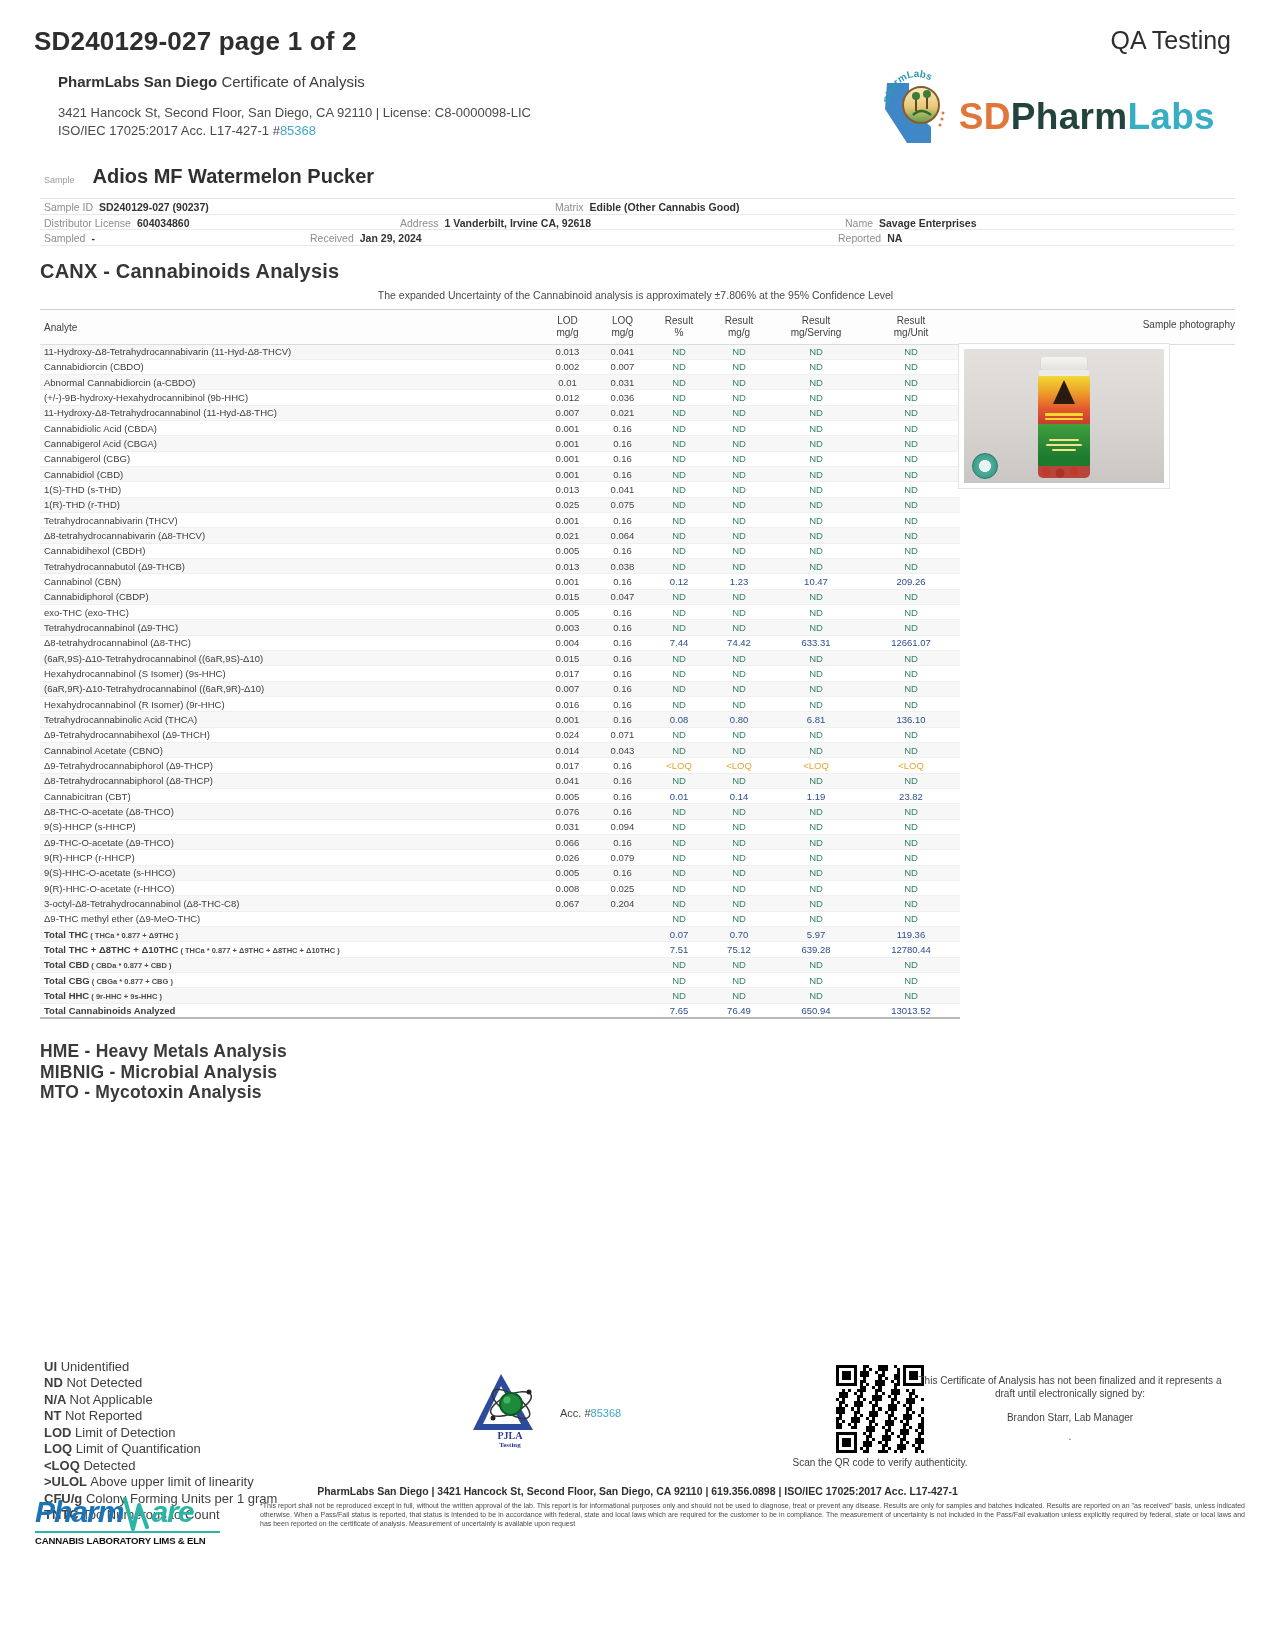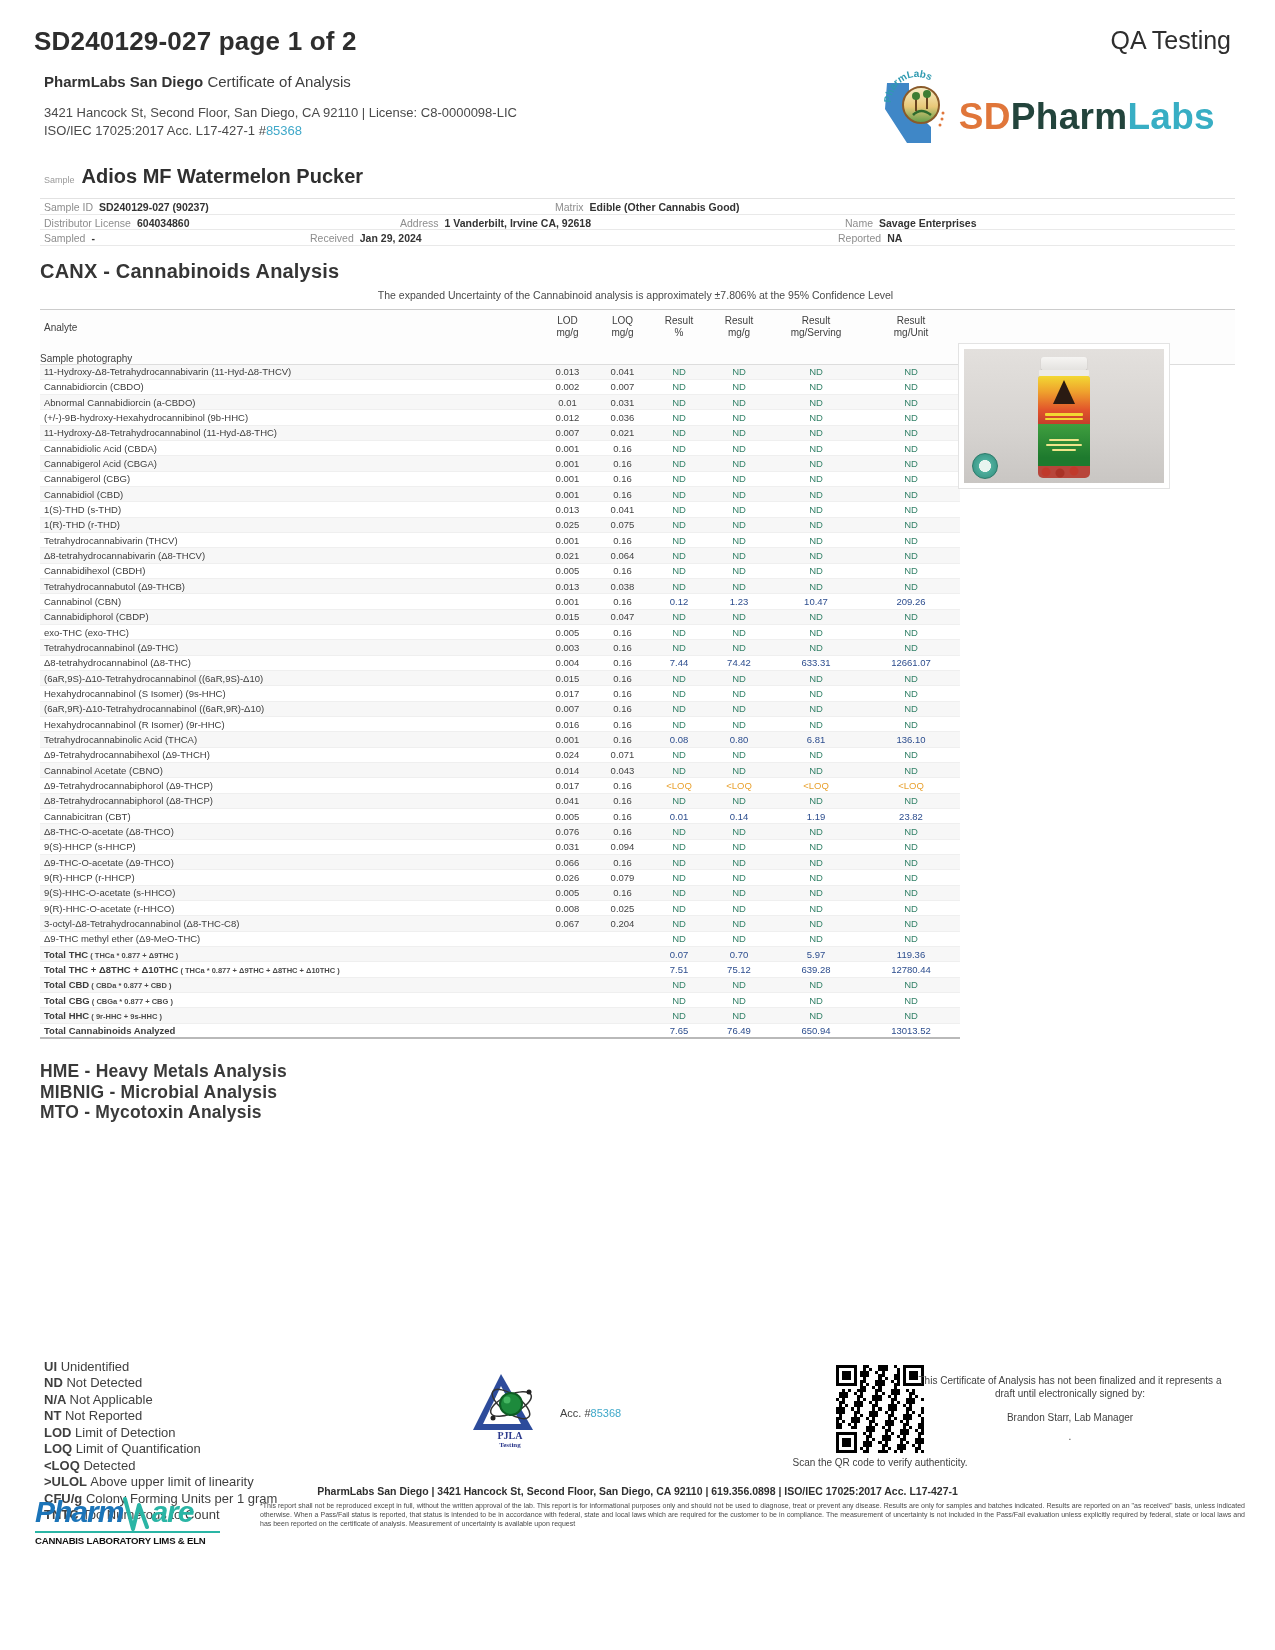--- a/index.html
+++ b/index.html
@@ -5,57 +5,57 @@
   * { margin:0; padding:0; box-sizing:border-box; }
   html,body { background:#fff; }
   body { font-family:"Liberation Sans", sans-serif; color:#3c3c3c; }
   .page { position:relative; width:1275px; height:1650px; background:#fff; overflow:hidden; }
 
   
   .top-bar { display:flex; justify-content:space-between; align-items:flex-start; padding:26px 44px 0 34px; }
   .doc-id { font-size:26px; font-weight:600; color:#2e2e2e; letter-spacing:.2px; }
   .qa { font-size:25px; font-weight:500; color:#2e2e2e; }
 
-  .lab-block { display:flex; justify-content:space-between; padding:16px 60px 0 44px; }
+  .lab-block { display:flex; justify-content:space-between; padding:16px 60px 0 44px;margin-left:14px; }
   .lab-left .lab-name-line { font-size:15px; color:#3f3f3f; }
   .lab-left .lab-name { font-weight:700; color:#333; }
   .lab-addr { margin-top:14px; font-size:13px; color:#4a4a4a; line-height:1.35; }
   .acc-num { color:#3fa8c9; }
 
   
   .sd-logo { display:flex; align-items:center; margin-top:-4px; }
   .sd-logo svg { display:block; }
   .sd-word { font-size:37px; font-weight:600; letter-spacing:.3px; margin-left:-6px; margin-top:16px; }
   .sd-word .p1 { color:#e0763a; }
   .sd-word .p2 { color:#23443c; }
   .sd-word .p3 { color:#38aec4; }
 
   
-  .sample-line { padding:16px 44px 0 44px; display:flex; align-items:baseline; gap:7px; }
+  .sample-line { padding:16px 44px 0 44px; display:flex; align-items:baseline; gap:18px; }
   .sample-lbl { font-size:9px; color:#9a9a9a; }
   .sample-name { font-size:20px; font-weight:700; color:#2f2f2f; }
 
   
   .info-table { margin:10px 40px 0 40px; border-top:1px solid #e2e2e2; }
   .info-row { position:relative; height:15.5px; border-bottom:1px solid #e9e9e9; font-size:10.5px; }
   .info-cell { position:absolute; top:2px; white-space:nowrap; }
   .info-cell .lbl { color:#8d8d8d; margin-right:6px; }
   .info-cell .val { color:#333; font-weight:600; }
 
   
   .canx-title { padding:14px 44px 0 40px; font-size:20px; font-weight:600; color:#353535; letter-spacing:.2px; }
   .canx-meta { padding:3px 44px 0 40px; font-size:10.5px; color:#4a4a4a; }
   .canx-unc  { padding:6px 44px 0 40px; font-size:10.5px; color:#4a4a4a;text-align:center; }
 
   .table-area { position:relative; margin:8px 40px 0 40px; }
-  .t-head { display:flex; border-top:1px solid #cccccc; border-bottom:1px solid #dddddd; background:#fdfdfd;flex-direction:column; }
+  .t-head { display:flex; border-top:1px solid #cccccc; border-bottom:1px solid #dddddd; background:#fdfdfd; }
   .t-head-left { display:grid; grid-template-columns:500px 55px 55px 58px 62px 92px 98px; width:920px; padding:3px 0 4px 0; }
   .h-cell { font-size:10px; color:#3e3e3e; text-align:center; line-height:1.25; padding-top:2px; }
   .h-cell.first { text-align:left; padding-left:4px; padding-top:9px; }
-  .h-photo { flex:1; font-size:10px; color:#3e3e3e; text-align:left; padding-top:9px; }
+  .h-photo { flex:1; font-size:10px; color:#3e3e3e; text-align:right; padding-top:9px; }
 
   .t-body { width:920px; }
   .t-row { display:grid; grid-template-columns:500px 55px 55px 58px 62px 92px 98px; height:15.34px; align-items:center; border-bottom:1px solid #efefef; }
   .t-row:nth-child(odd) { background:#f7f7f7; }
   .t-row:last-child { border-bottom:2px solid #b9b9b9; }
   .c-analyte { font-size:9.5px; color:#3c3c3c; padding-left:4px; white-space:nowrap; overflow:hidden; }
   .c-analyte .frm { font-size:7.5px; font-weight:700; color:#4a4a4a; }
   .t-row.total .c-analyte .nm { font-weight:700; }
   .c-num { font-size:9.5px; text-align:center; color:#444; }
   .v-nd  { color:#35836a; }

